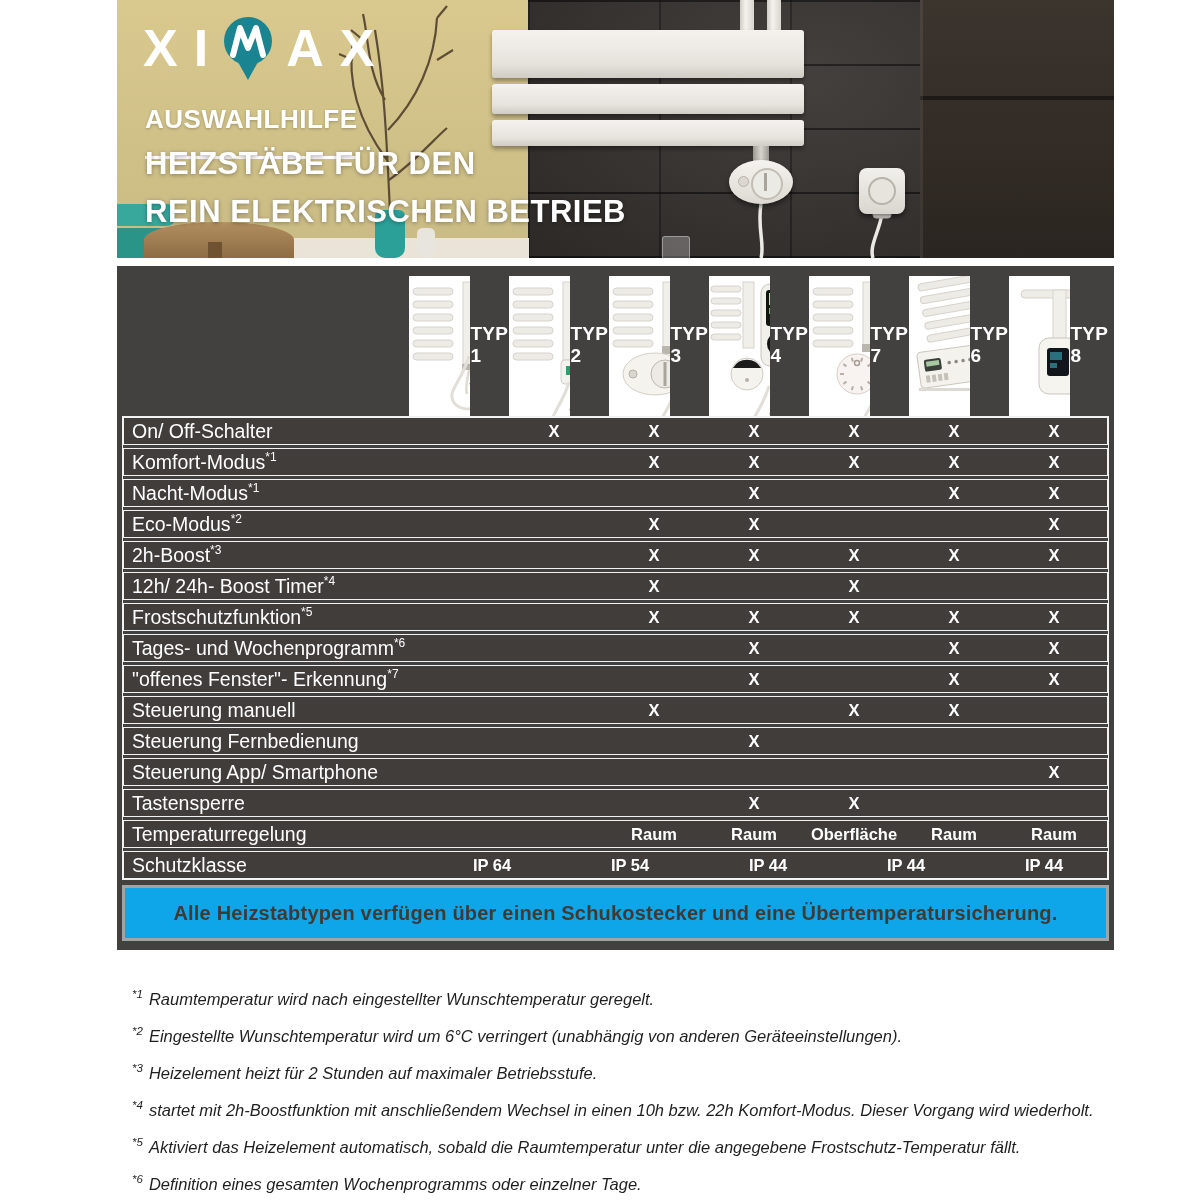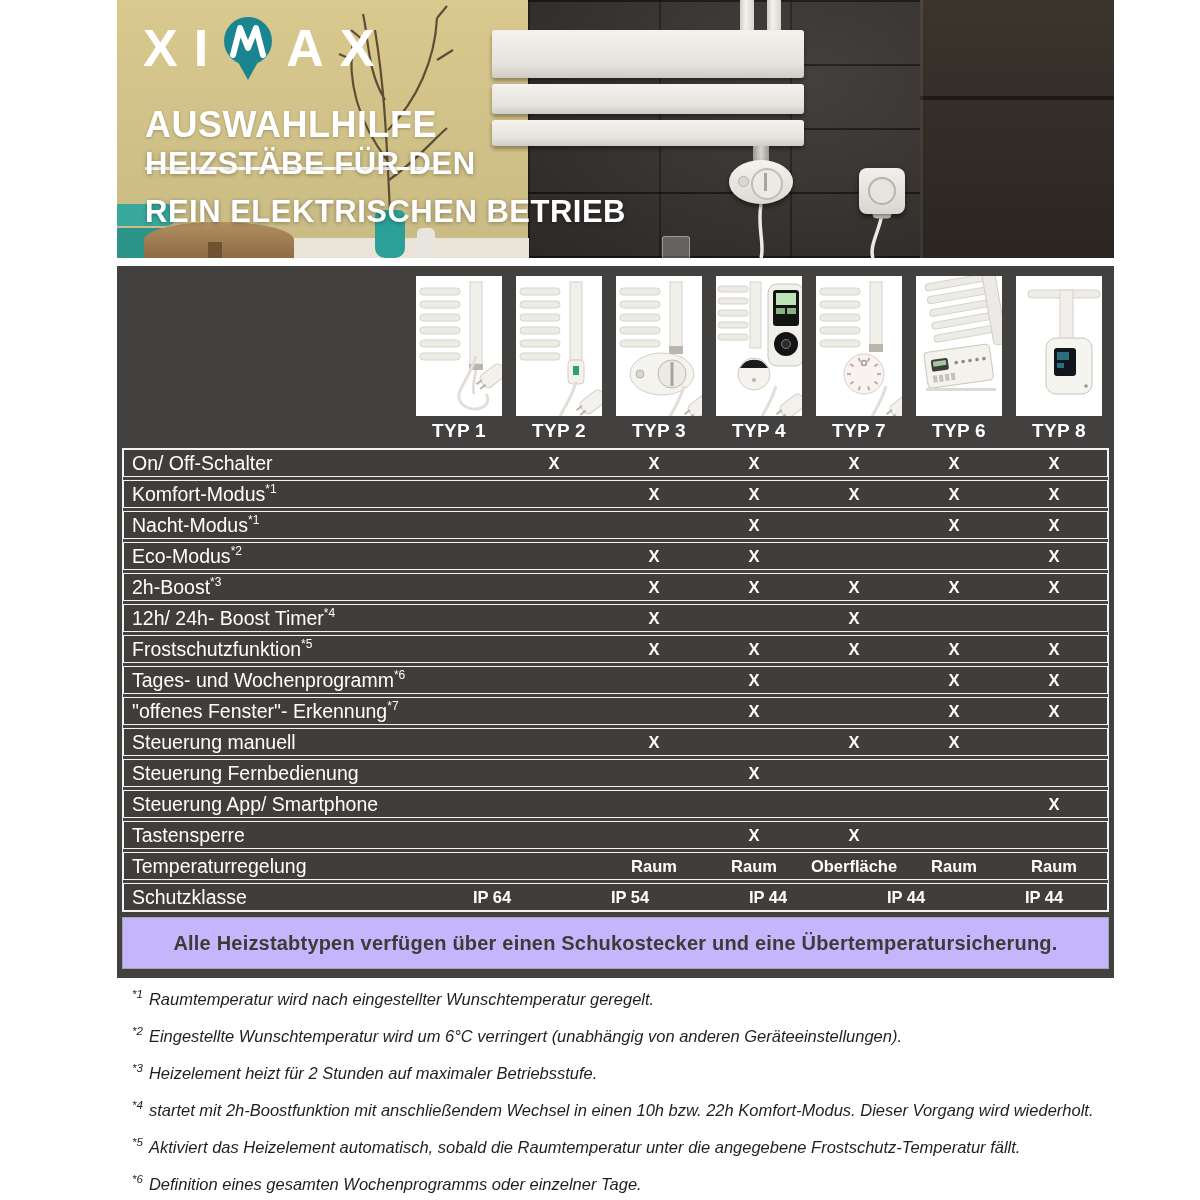--- a/index.html
+++ b/index.html
@@ -46,44 +46,44 @@
   .thermo-neck{position:absolute;left:636px;top:146px;width:16px;height:16px;
           background:linear-gradient(90deg,#9b9891,#d8d5ce,#9b9891);}
   .socket{position:absolute;left:742px;top:168px;width:46px;height:46px;border-radius:8px;
           background:linear-gradient(180deg,#f2f0ec,#d9d6cf);box-shadow:0 3px 5px rgba(0,0,0,.5);}
   .socket:after{content:"";position:absolute;left:9px;top:9px;width:24px;height:24px;border-radius:50%;
           background:#e7e4de;border:2px solid #b8b4ac;}
   .hero svg.cables{position:absolute;left:0;top:0;pointer-events:none;}
 
   .logo{position:absolute;left:26px;top:16px;display:flex;align-items:flex-start;}
   .logo .lt{color:#fff;font-size:52px;font-weight:bold;letter-spacing:16px;line-height:64px;}
-  .kicker{position:absolute;left:28px;top:104px;color:#fff;font-size:36px;font-weight:bold;
+  .kicker{position:absolute;left:28px;top:104px;color:#fff;font-size:26px;font-weight:bold;
           letter-spacing:.5px;border-bottom:3px solid #fff;padding-bottom:21px;
           text-shadow:0 1px 3px rgba(0,0,0,.25);}
   .h-title{position:absolute;left:28px;color:#fff;font-size:31px;font-weight:bold;
           letter-spacing:.5px;text-shadow:0 1px 4px rgba(0,0,0,.35);}
   .h-title.l1{top:146px;}
   .h-title.l2{top:194px;}
 
   
   .block{position:absolute;left:103px;top:266px;width:997px;background:#434040;padding:0 0 9px 0;}
   .prod-band{display:grid;grid-template-columns:287px repeat(7,100px);padding:10px 5px 0 5px;}
-  .prod-cell{display:flex;flex-direction:column;align-items:center;}
+  .prod-cell{display:flex;flex-direction:row;align-items:center;}
   .prod-box{width:86px;height:140px;background:#ffffff;overflow:hidden;}
   .typ-label{color:#fff;font-weight:bold;font-size:19px;margin:4px 0 6px 0;letter-spacing:.3px;}
 
   .frame{margin:0 5px;border:1px solid #f2f2f2;padding:0;}
   .t-row{display:grid;grid-template-columns:280px repeat(7,100px);align-items:center;
          border:1px solid #f2f2f2;height:26px;margin-bottom:3px;background:#403d3b;}
   .t-row:last-child{margin-bottom:0;gap:38px;}
   .t-label{color:#fff;font-size:19.5px;padding-left:8px;white-space:nowrap;}
   .t-label sup{font-size:12px;}
   .t-cell{color:#fff;font-weight:bold;font-size:16.5px;text-align:center;}
 
-  .banner{margin:5px 5px 0 5px;background:#c4b5fd;border:1px solid #a3a3a3;
+  .banner{margin:5px 5px 0 5px;background:#0ea5e9;border:3px solid #a3a3a3;
           height:50px;display:flex;align-items:center;justify-content:center;
           color:#3e3b37;font-weight:bold;font-size:20px;letter-spacing:.2px;}
 
   
   .footnotes{position:absolute;left:118px;top:984px;width:990px;color:#1f1f1f;}
   .fn{font-style:italic;font-size:16.5px;margin-bottom:12.5px;line-height:20px;}
   .fn sup{font-size:11.5px;font-style:italic;margin-right:6px;}
 </style>
 </head>
 <body>

